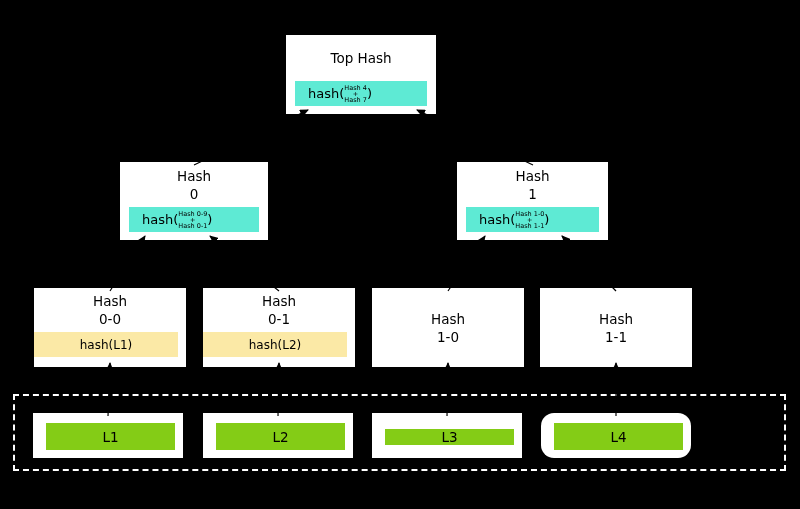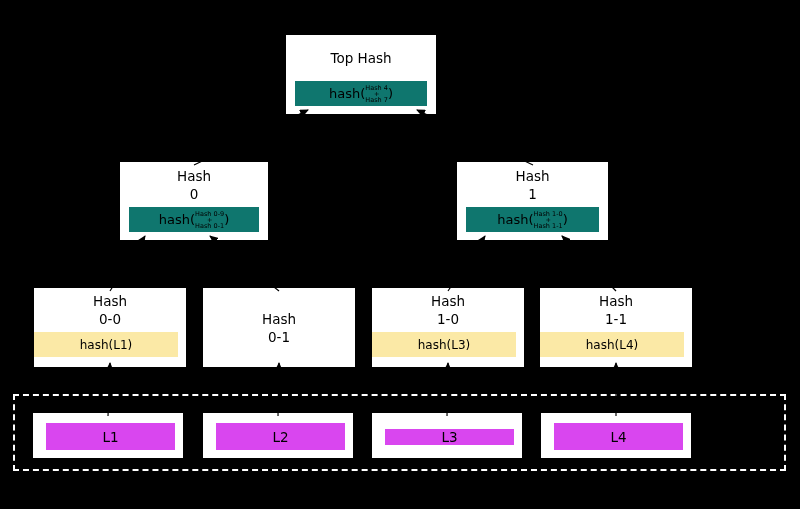--- a/index.html
+++ b/index.html
@@ -25,24 +25,24 @@
     flex-direction: column;
     justify-content: center;
     align-items: center;
     font-size: 13.5px;
     line-height: 18px;
     text-align: center;
   }
   .hashline {
     height: 25px;
     margin: 0 9px 8px 9px;
-    background: #0f766e;
-    display: flex;
-    align-items: center;
-    justify-content: center;
+    background: #5eead4;
+    display: flex;
+    align-items: center;
+    justify-content: flex-start;
     padding: 0 13px;
     font-size: 13px;
   }
   .arg-stack {
     font-size: 6.5px;
     line-height: 6px;
     text-align: center;
   }
   .valueline {
     height: 25px;
@@ -55,21 +55,21 @@
   }
   .leaf {
     position: absolute;
     background: #fff;
     display: flex;
     box-sizing: border-box;
   }
   .leaf-fill {
     flex: 1;
     margin: 10px 8px 8px 13px;
-    background: #d946ef;
+    background: #84cc16;
     display: flex;
     align-items: center;
     justify-content: center;
     font-size: 13.5px;
   }
   
   #n-top   { left: 286px; top: 35px;  width: 150px; height: 79px; }
   #n-h0    { left: 120px; top: 162px; width: 148px; height: 78px; }
   #n-h1    { left: 457px; top: 162px; width: 151px; height: 78px; }
   #n-h00   { left: 34px;  top: 288px; width: 152px; height: 79px; }
@@ -78,21 +78,21 @@
   #n-h11   { left: 540px; top: 288px; width: 152px; height: 79px; }
   #blocks-box {
     position: absolute;
     left: 13px; top: 394px;
     width: 769px; height: 73px;
     border: 2px dashed #fff;
   }
   #l1 { left: 33px;  top: 413px; width: 150px; height: 45px; }
   #l2 { left: 203px; top: 413px; width: 150px; height: 45px; }
   #l3 { left: 372px; top: 413px; width: 150px; height: 45px; align-items: center; }
-  #l4 { left: 541px; top: 413px; width: 150px; height: 45px; }
+  #l4 { left: 541px; top: 413px; width: 150px; height: 45px; border-radius: 13px; }
   #arrows {
     position: absolute;
     left: 0; top: 0;
     pointer-events: none;
   }
 </style>
 </head>
 <body>
 
 <div id="canvas">
@@ -150,36 +150,35 @@
       <span>0-0</span>
     </div>
     <div class="valueline">hash(L1)</div>
   </div>
 
   <div class="node" id="n-h01">
     <div class="node-title">
       <span>Hash</span>
       <span>0-1</span>
     </div>
+    <div class="valueline">hash(L2)</div>
   </div>
 
   <div class="node" id="n-h10">
     <div class="node-title">
       <span>Hash</span>
       <span>1-0</span>
     </div>
-    <div class="valueline">hash(L3)</div>
   </div>
 
   <div class="node" id="n-h11">
     <div class="node-title">
       <span>Hash</span>
       <span>1-1</span>
     </div>
-    <div class="valueline">hash(L4)</div>
   </div>
 
   <div id="blocks-box"></div>
 
   <div class="leaf" id="l1">
     <div class="leaf-fill">L1</div>
   </div>
   <div class="leaf" id="l2">
     <div class="leaf-fill">L2</div>
   </div>

